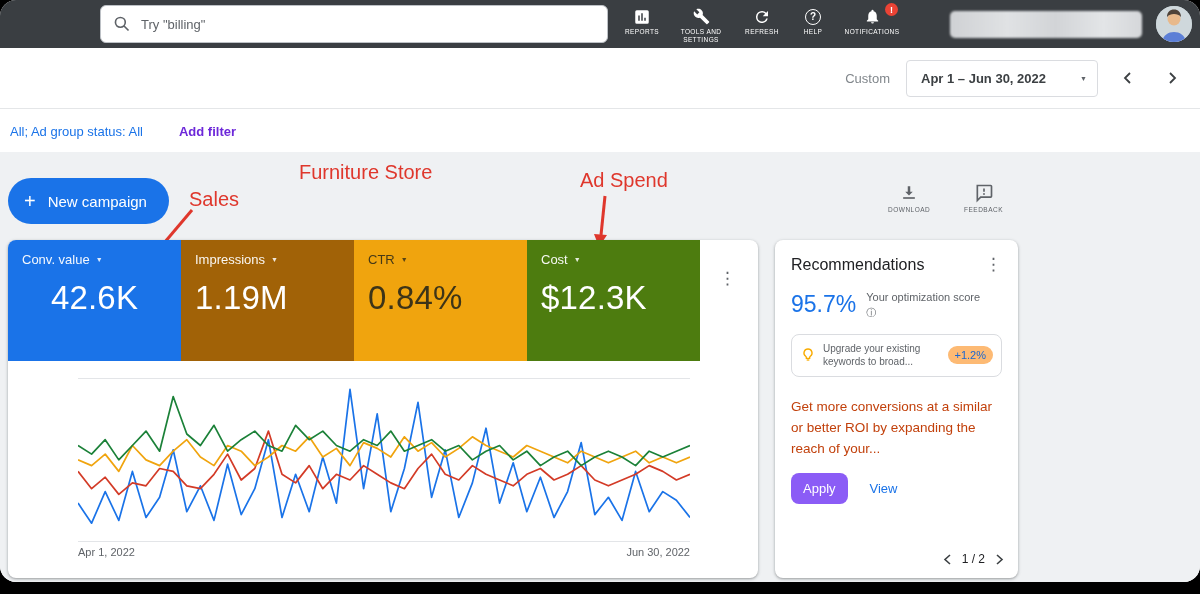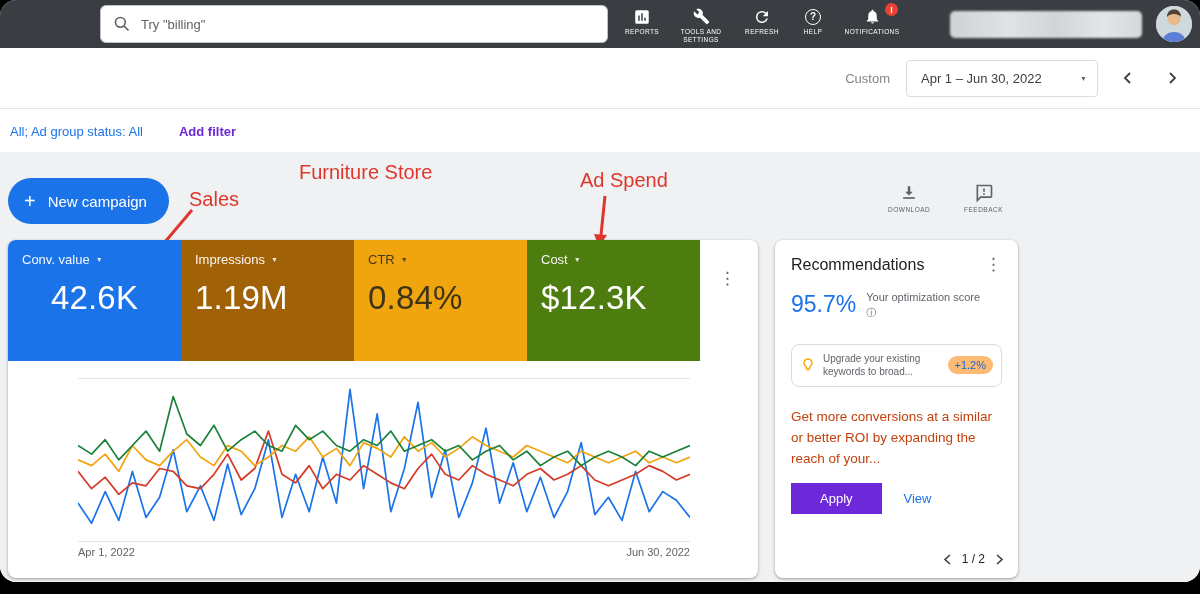--- a/index.html
+++ b/index.html
@@ -18,21 +18,21 @@
   .nav-item .nav-label { font-size:6.5px; color:#fff; letter-spacing:.4px; text-align:center; margin-top:2px; line-height:1.25; max-width:56px; }
   .badge { position:absolute; top:0px; right:10px; width:13px; height:13px; background:#ea4335; border-radius:50%; color:#fff; font-size:9px; font-weight:bold; display:flex; align-items:center; justify-content:center; }
   .help-circle { width:16px; height:16px; border:1.6px solid #fff; border-radius:50%; color:#fff; font-size:10px; font-weight:bold; display:flex; align-items:center; justify-content:center; }
   .redacted { position:absolute; left:950px; top:11px; width:192px; height:27px; border-radius:5px;
               background:linear-gradient(90deg,#cfd1d4,#e0e2e4 30%,#d2d4d7 55%,#e3e5e7 80%,#d5d7da); filter:blur(1.2px); }
   .avatar { position:absolute; left:1156px; top:6px; width:36px; height:36px; border-radius:50%; overflow:hidden; background:#b0bec5; }
 
   
   .daterow { position:absolute; top:48px; left:0; right:0; height:61px; background:#fff; border-bottom:1px solid #e4e6e8; display:flex; align-items:center; justify-content:flex-end; padding-right:14px; gap:16px; }
   .mode-label { color:#80868b; font-size:13px; }
-  .datepicker { width:192px; height:37px; border:1px solid #dadce0; border-radius:4px; display:flex; align-items:center; justify-content:space-between; padding:0 10px 0 14px; color:#3c4043; font-size:13px; }
+  .datepicker { width:192px; height:37px; border:1px solid #dadce0; border-radius:4px; display:flex; align-items:center; justify-content:space-between; padding:0 10px 0 14px; color:#3c4043; font-size:13px;font-weight:bold; }
   .caret { font-size:7px; color:#5f6368; }
   .nav-chev { width:28px; height:28px; display:flex; align-items:center; justify-content:center; background:transparent; border:none; }
 
   
   .filterrow { position:absolute; top:110px; left:0; right:0; height:42px; background:#fff; display:flex; align-items:center; padding-left:10px; gap:36px; }
   .status-filter { color:#1a73e8; font-size:13px; }
   .add-filter { color:#6d28d9; font-size:13px; font-weight:700; }
 
   
   .main { position:absolute; top:152px; left:0; right:0; bottom:0; background:#eff1f3; }
@@ -59,26 +59,26 @@
   .axis-labels { position:absolute; left:70px; top:306px; width:612px; display:flex; justify-content:space-between; font-size:11px; color:#5f6368; }
 
   
   .reco { position:absolute; left:775px; top:88px; width:243px; height:338px; background:#fff; border-radius:8px; box-shadow:0 1px 2px rgba(60,64,67,.3), 0 1px 3px 1px rgba(60,64,67,.15); padding:16px; }
   .reco-title-row { display:flex; justify-content:space-between; align-items:flex-start; }
   .reco-title { font-size:16px; color:#202124; font-weight:500; }
   .score-row { display:flex; align-items:center; gap:10px; margin-top:16px; }
   .score-value { font-size:23px; color:#1a73e8; font-weight:500; }
   .score-caption { font-size:11px; color:#5f6368; line-height:1.35; width:118px; }
   .info-glyph { color:#5f6368; font-size:10px; }
-  .chip { margin-top:24px; border:1px solid #dadce0; border-radius:8px; padding:7px 8px; display:flex; align-items:center; gap:7px; }
+  .chip { margin-top:14px; border:1px solid #dadce0; border-radius:8px; padding:7px 8px; display:flex; align-items:center; gap:7px; }
   .chip-text { flex:1; font-size:10px; color:#5f6368; line-height:1.35; }
   .uplift-pill { background:#fdba74; color:#1967d2; font-size:11px; font-weight:500; border-radius:11px; padding:3px 7px; white-space:nowrap; }
   .reco-body { margin-top:20px; font-size:13.5px; color:#c2410c; line-height:1.55; }
   .reco-actions { margin-top:14px; display:flex; align-items:center; gap:22px; }
-  .apply-btn { background:#6d28d9; color:#fff; border:none; border-radius:0; font-size:13px; font-weight:500; padding:8px 29px; font-family:"Liberation Sans", sans-serif; }
+  .apply-btn { background:#8b5cf6; color:#fff; border:none; border-radius:8px; font-size:13px; font-weight:500; padding:8px 12px; font-family:"Liberation Sans", sans-serif; }
   .view-link { color:#1a73e8; font-size:13px; font-weight:500; }
   .reco-pager { position:absolute; right:14px; bottom:12px; display:flex; align-items:center; gap:10px; font-size:12px; color:#202124; }
 </style>
 </head>
 <body>
 
 <div class="screen" data-interactable="false">
 
   <header class="topbar" data-interactable="false">
     <div class="search" data-interactable="true">

